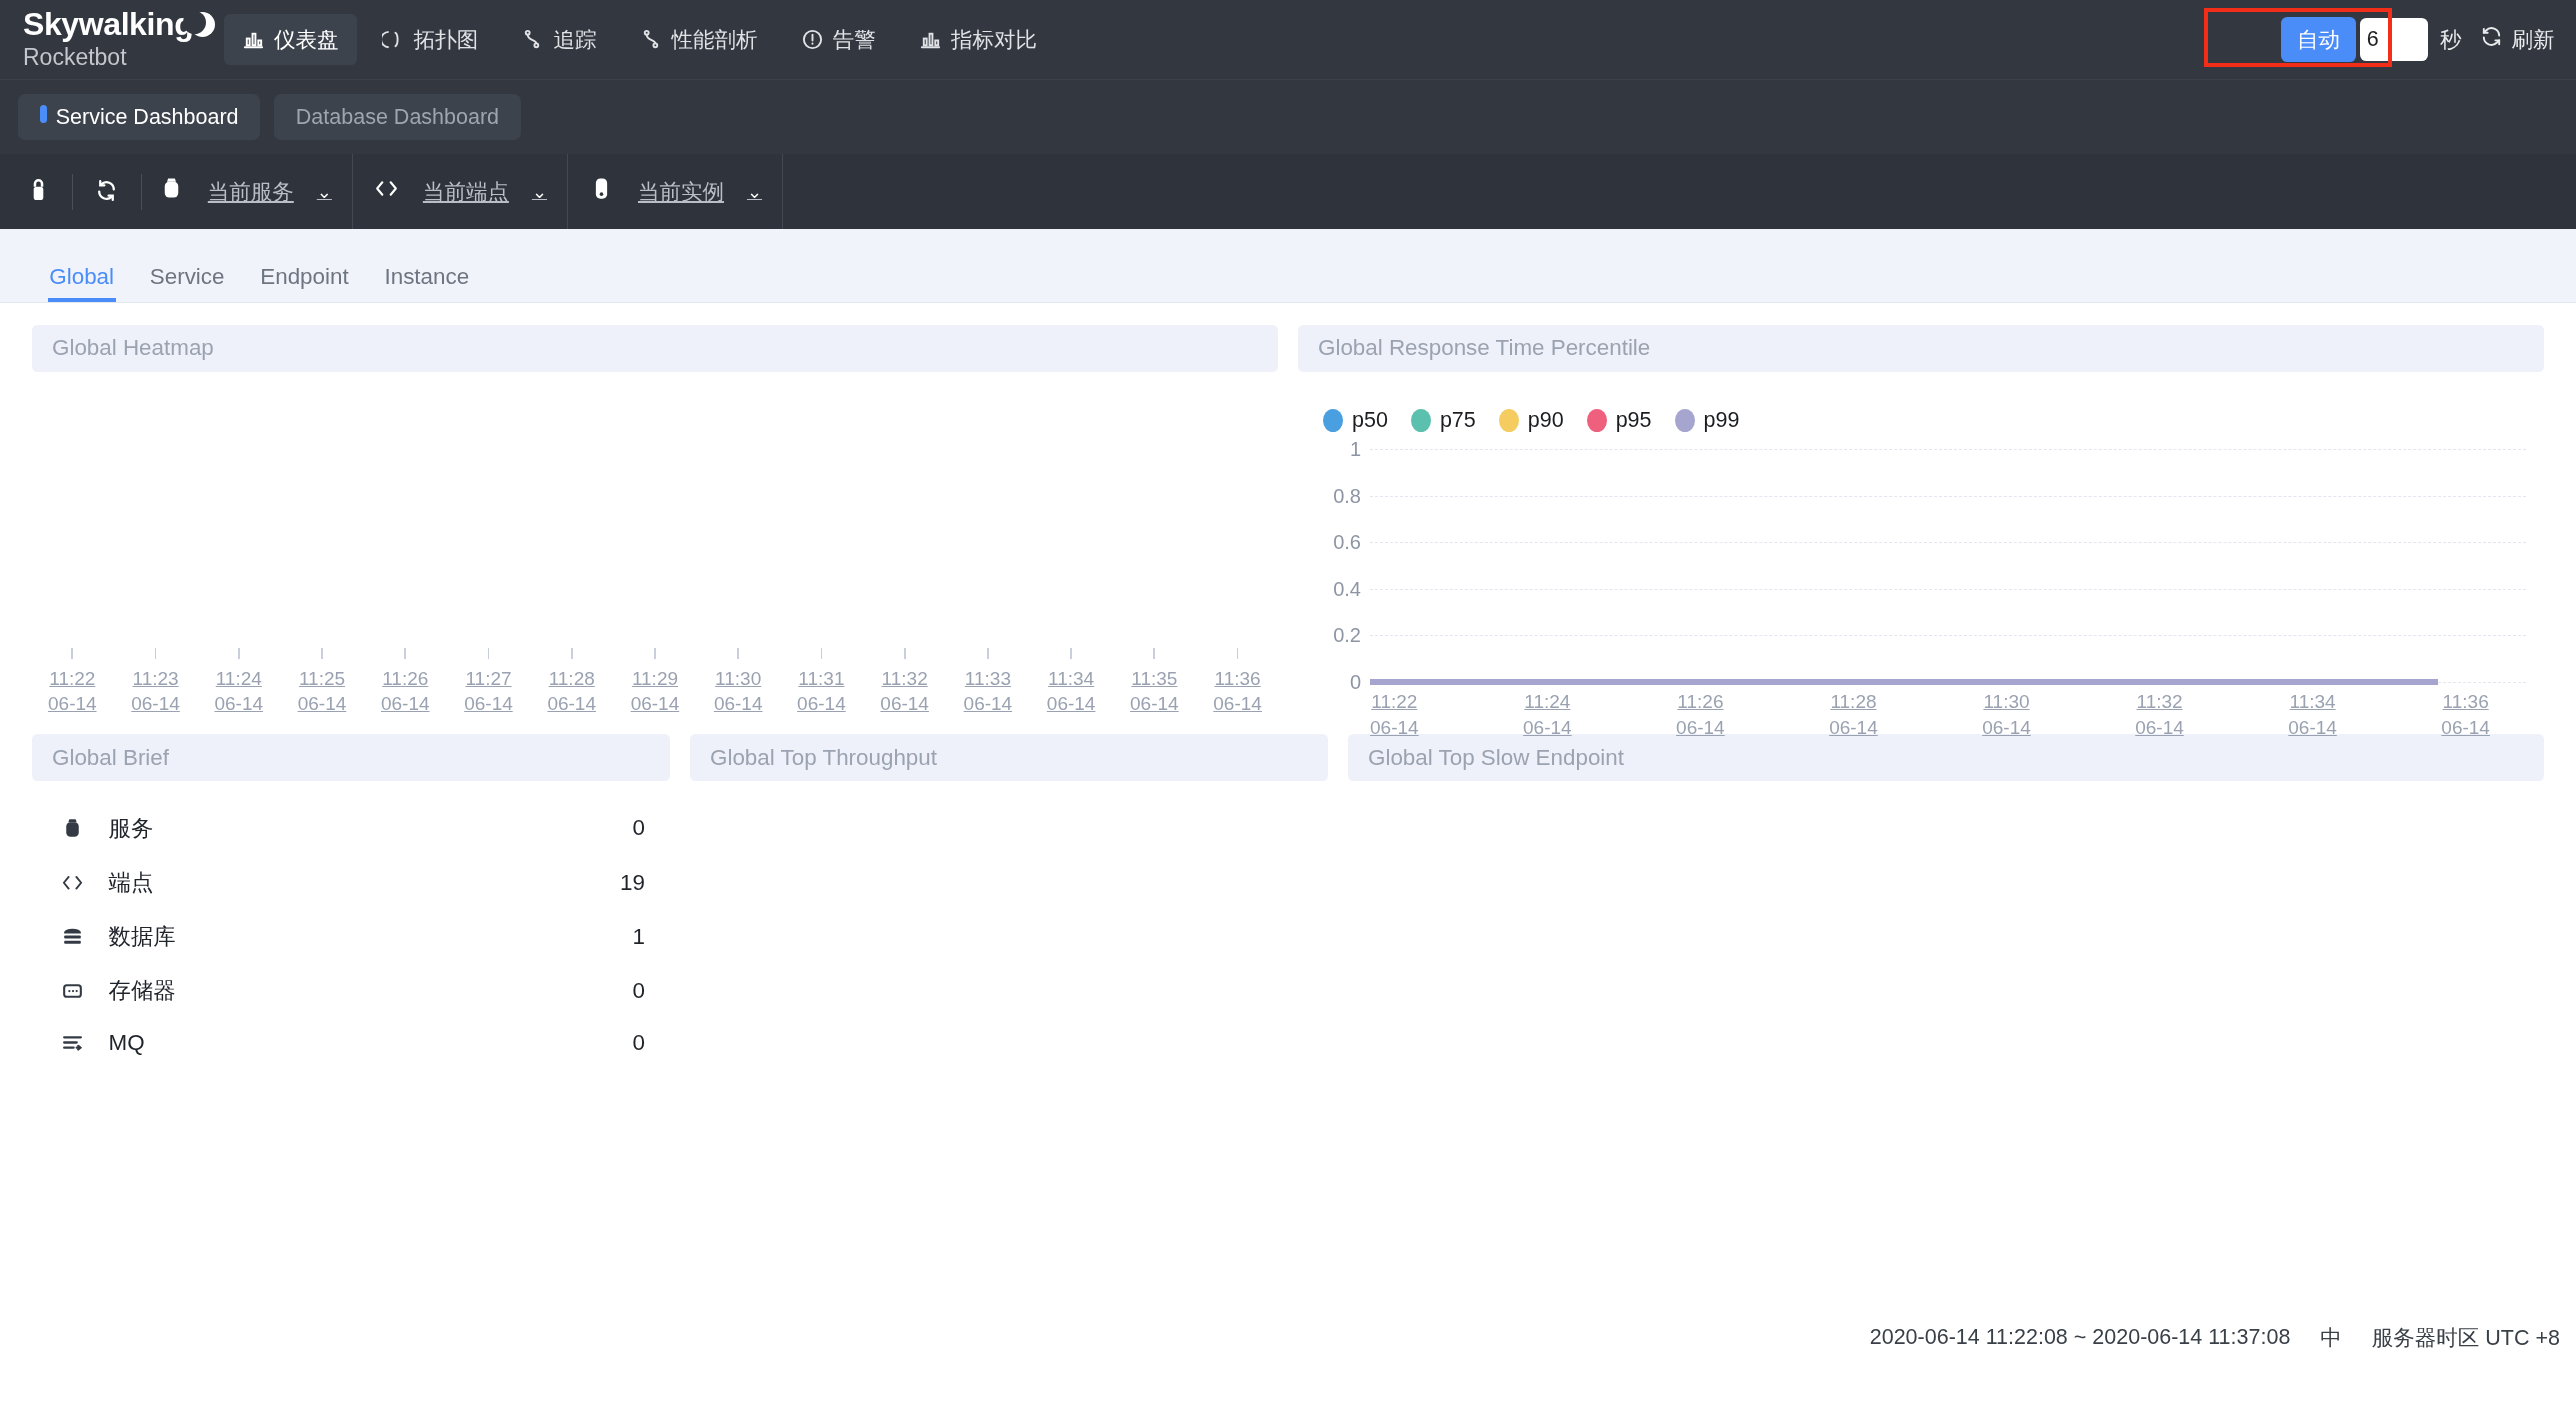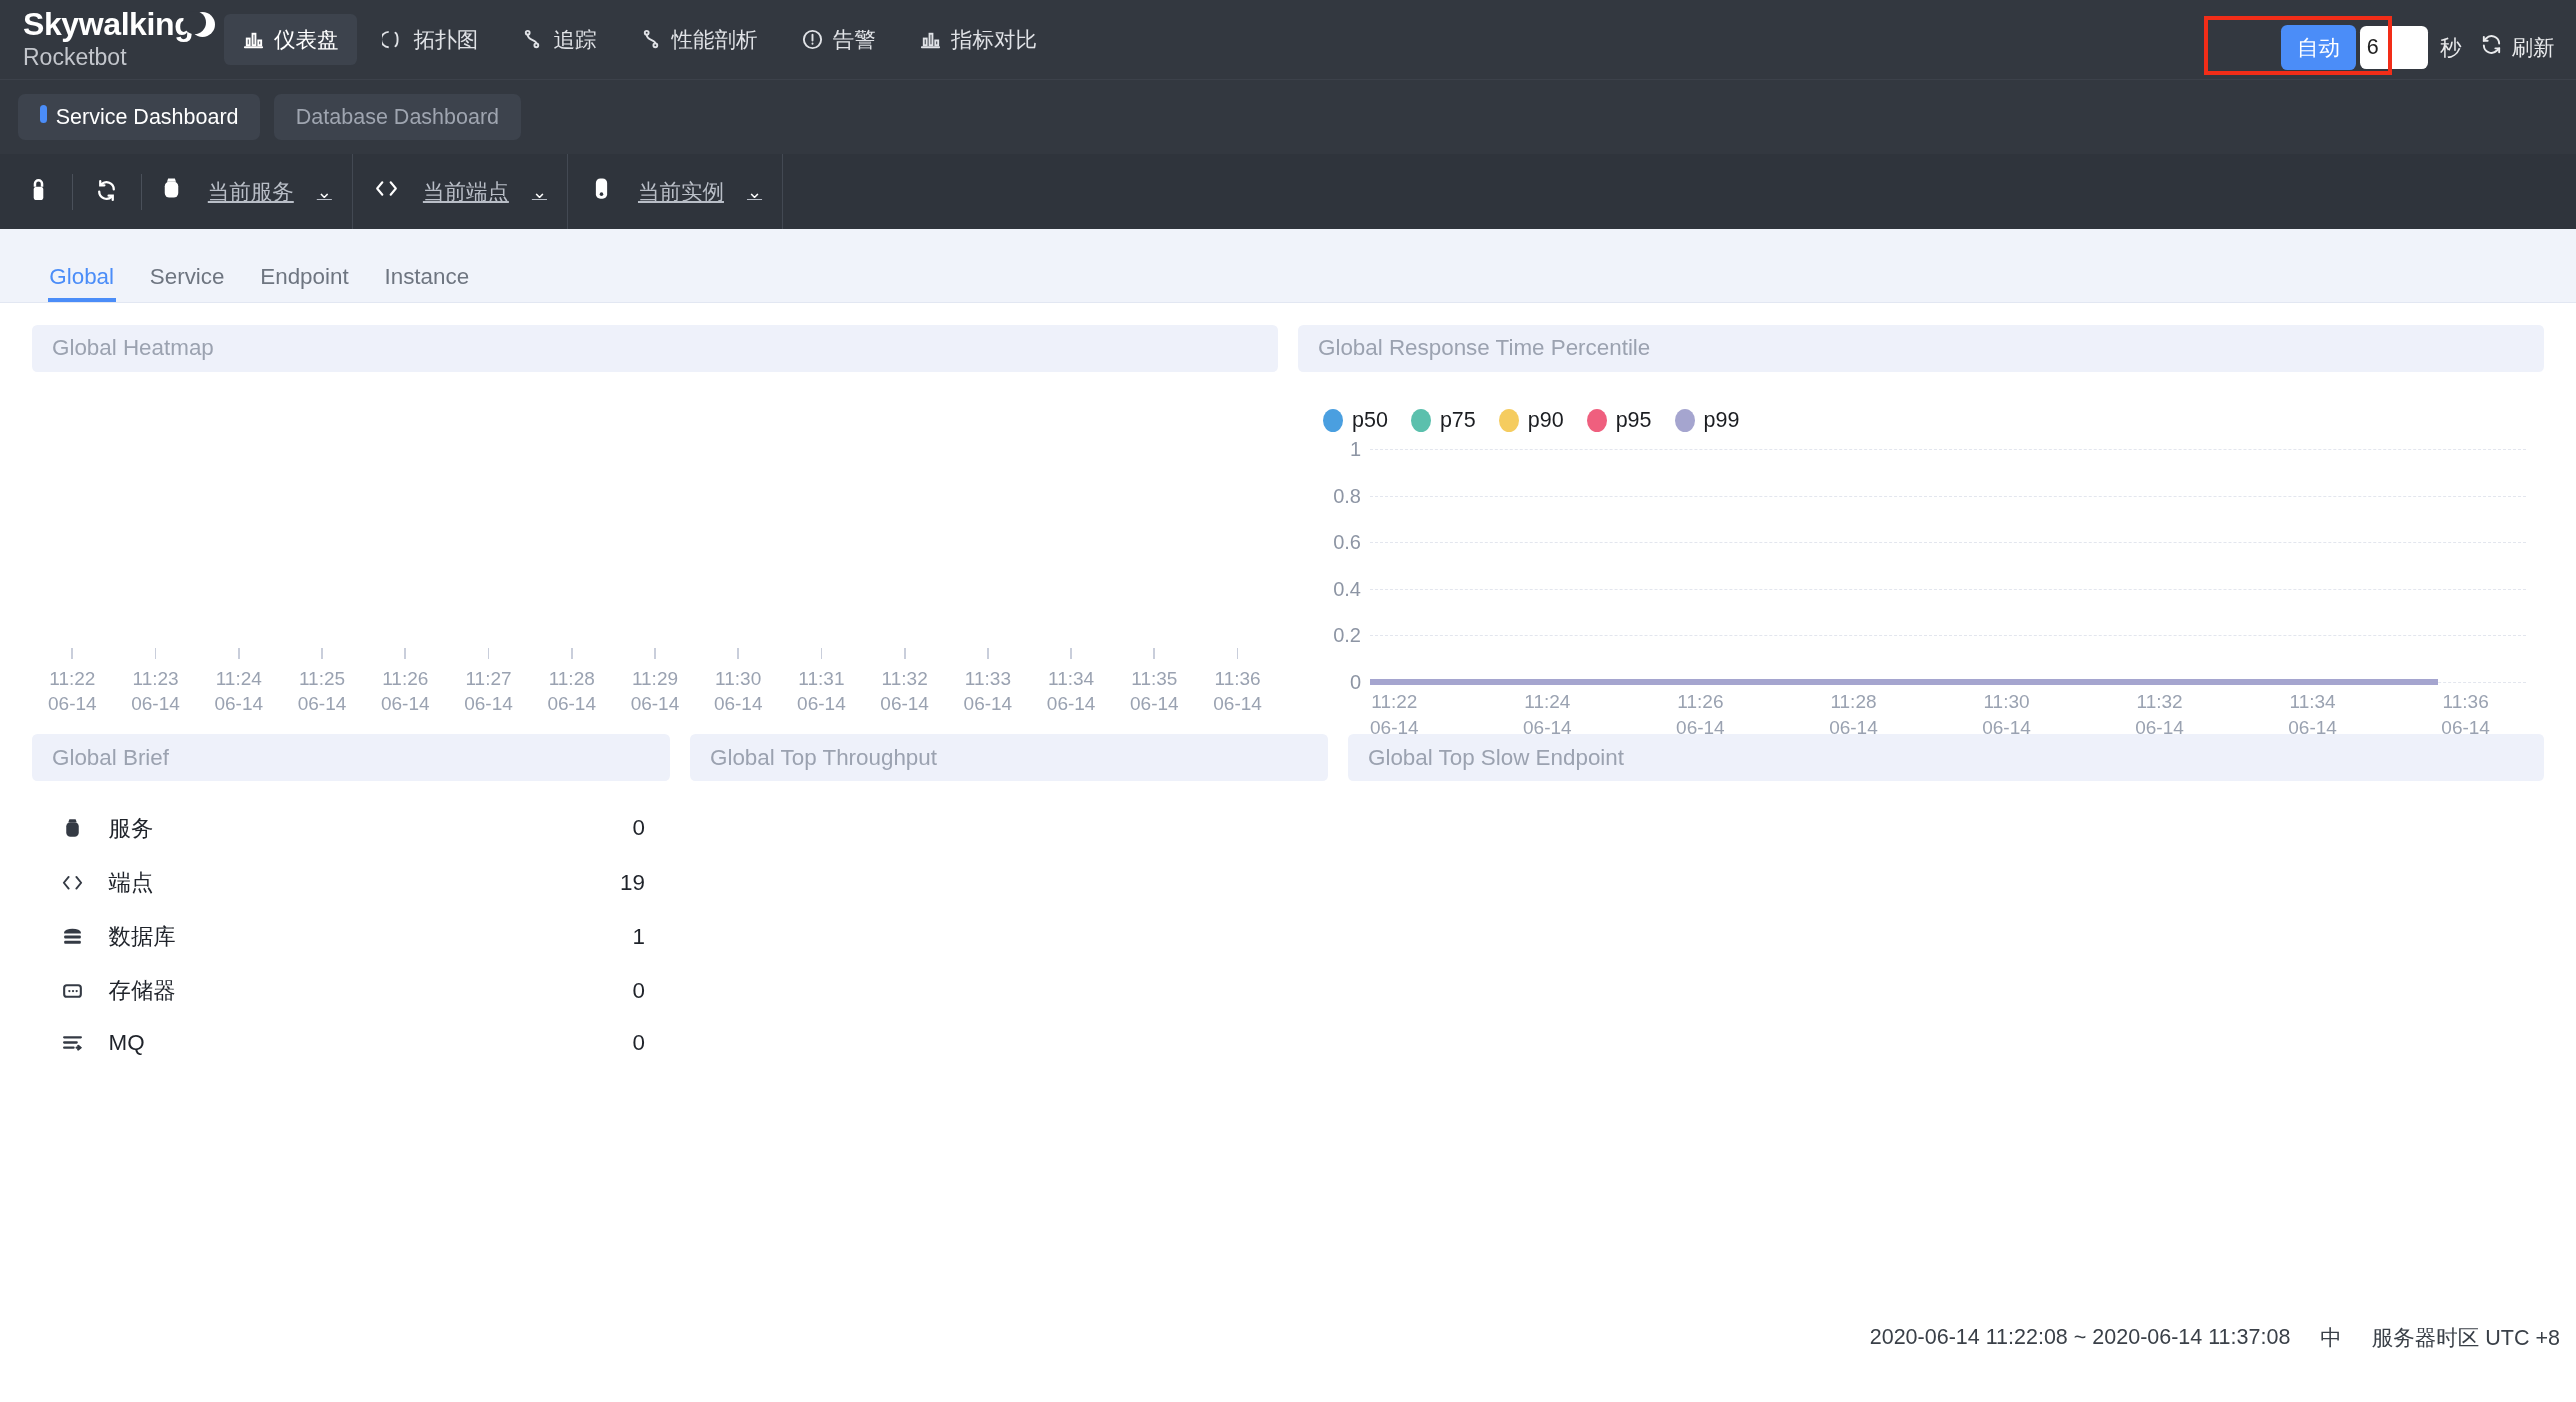--- a/index.html
+++ b/index.html
@@ -74,21 +74,21 @@
     color: #e0e2e6;
     font-size: 21.5px;
     cursor: pointer;
     white-space: nowrap;
   }
   .navtab.active { background: #3d434d; color: #fff; }
   .navtab svg { display: block; }
 
   .refresh-area {
     position: absolute;
-    right: 21.5px; top: 8px;
+    right: 21.5px; top: 0;
     height: 79px;
     display: flex;
     align-items: center;
   }
   .redbox {
     position: absolute;
     left: -77px; top: 8px;
     width: 188px; height: 59px;
     border: 4.5px solid #f22d18;
     pointer-events: none;
@@ -253,21 +253,21 @@
     position: absolute;
     left: 72px; right: 106px;
     height: 6.3px;
     background: #a5a5cf;
   }
   .xaxis-2 {
     position: absolute; left: 72px; right: 0; top: 240px;
     display: flex; justify-content: space-between;
     padding-right: 54px;
   }
-  .xtick { font-size: 19px; color: #9aa2b1; text-align: center; line-height: 1.35; }
+  .xtick { font-size: 19px; color: #9aa2b1; text-align: center; line-height: 1.35; text-decoration: underline; }
 
   
   .heat-plot { position: relative; height: 269px; margin-top: 52px; }
   .heat-axis {
     position: absolute; left: 0; right: 0; top: 224px;
     display: flex; justify-content: space-between; padding: 0 16px;
   }
   .heat-tickcol { display: flex; flex-direction: column; align-items: center; }
   .heat-tickmark { width: 1.8px; height: 11.6px; background: #c9cedb; margin-bottom: 6.3px; }
 

